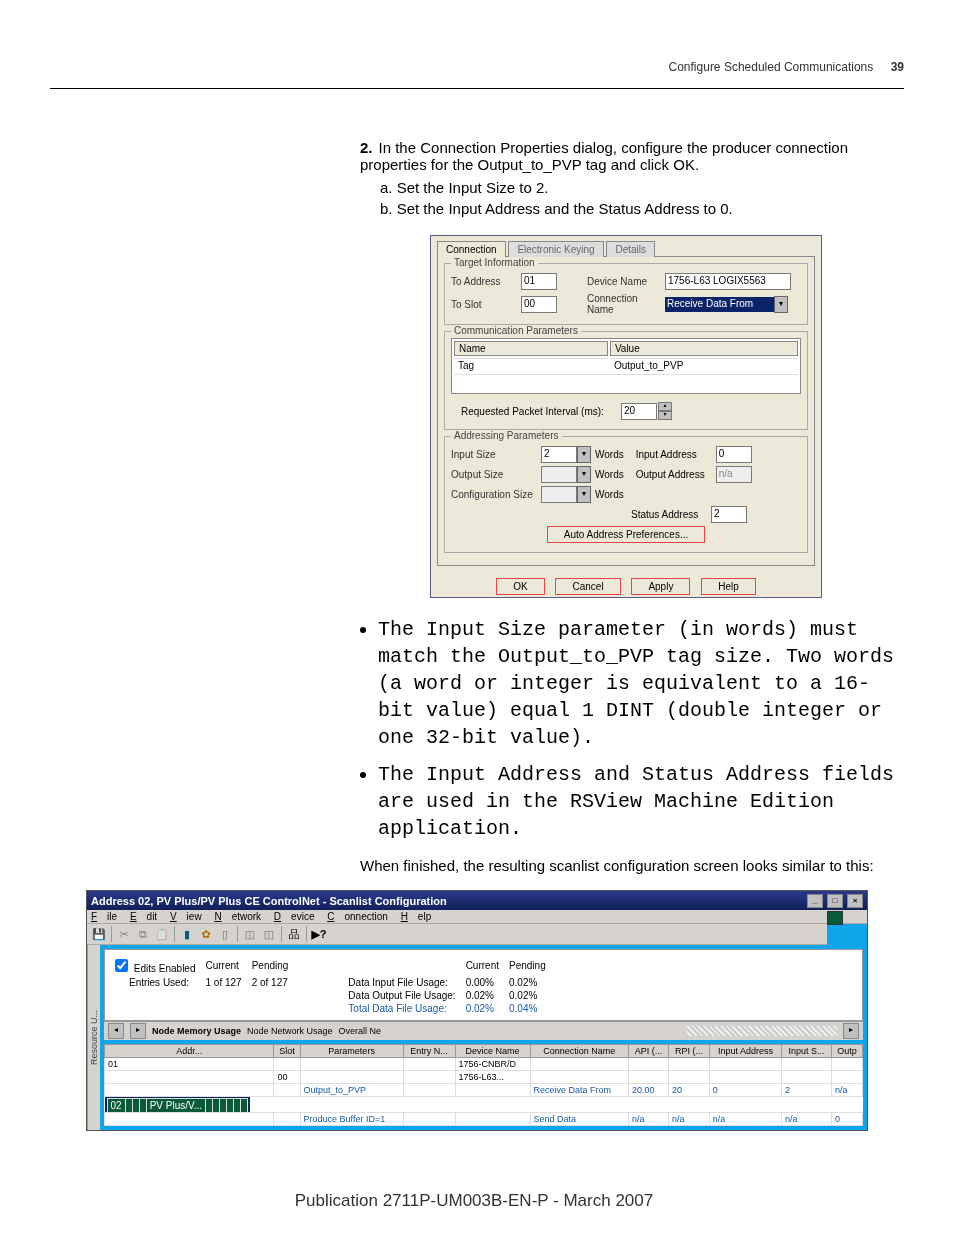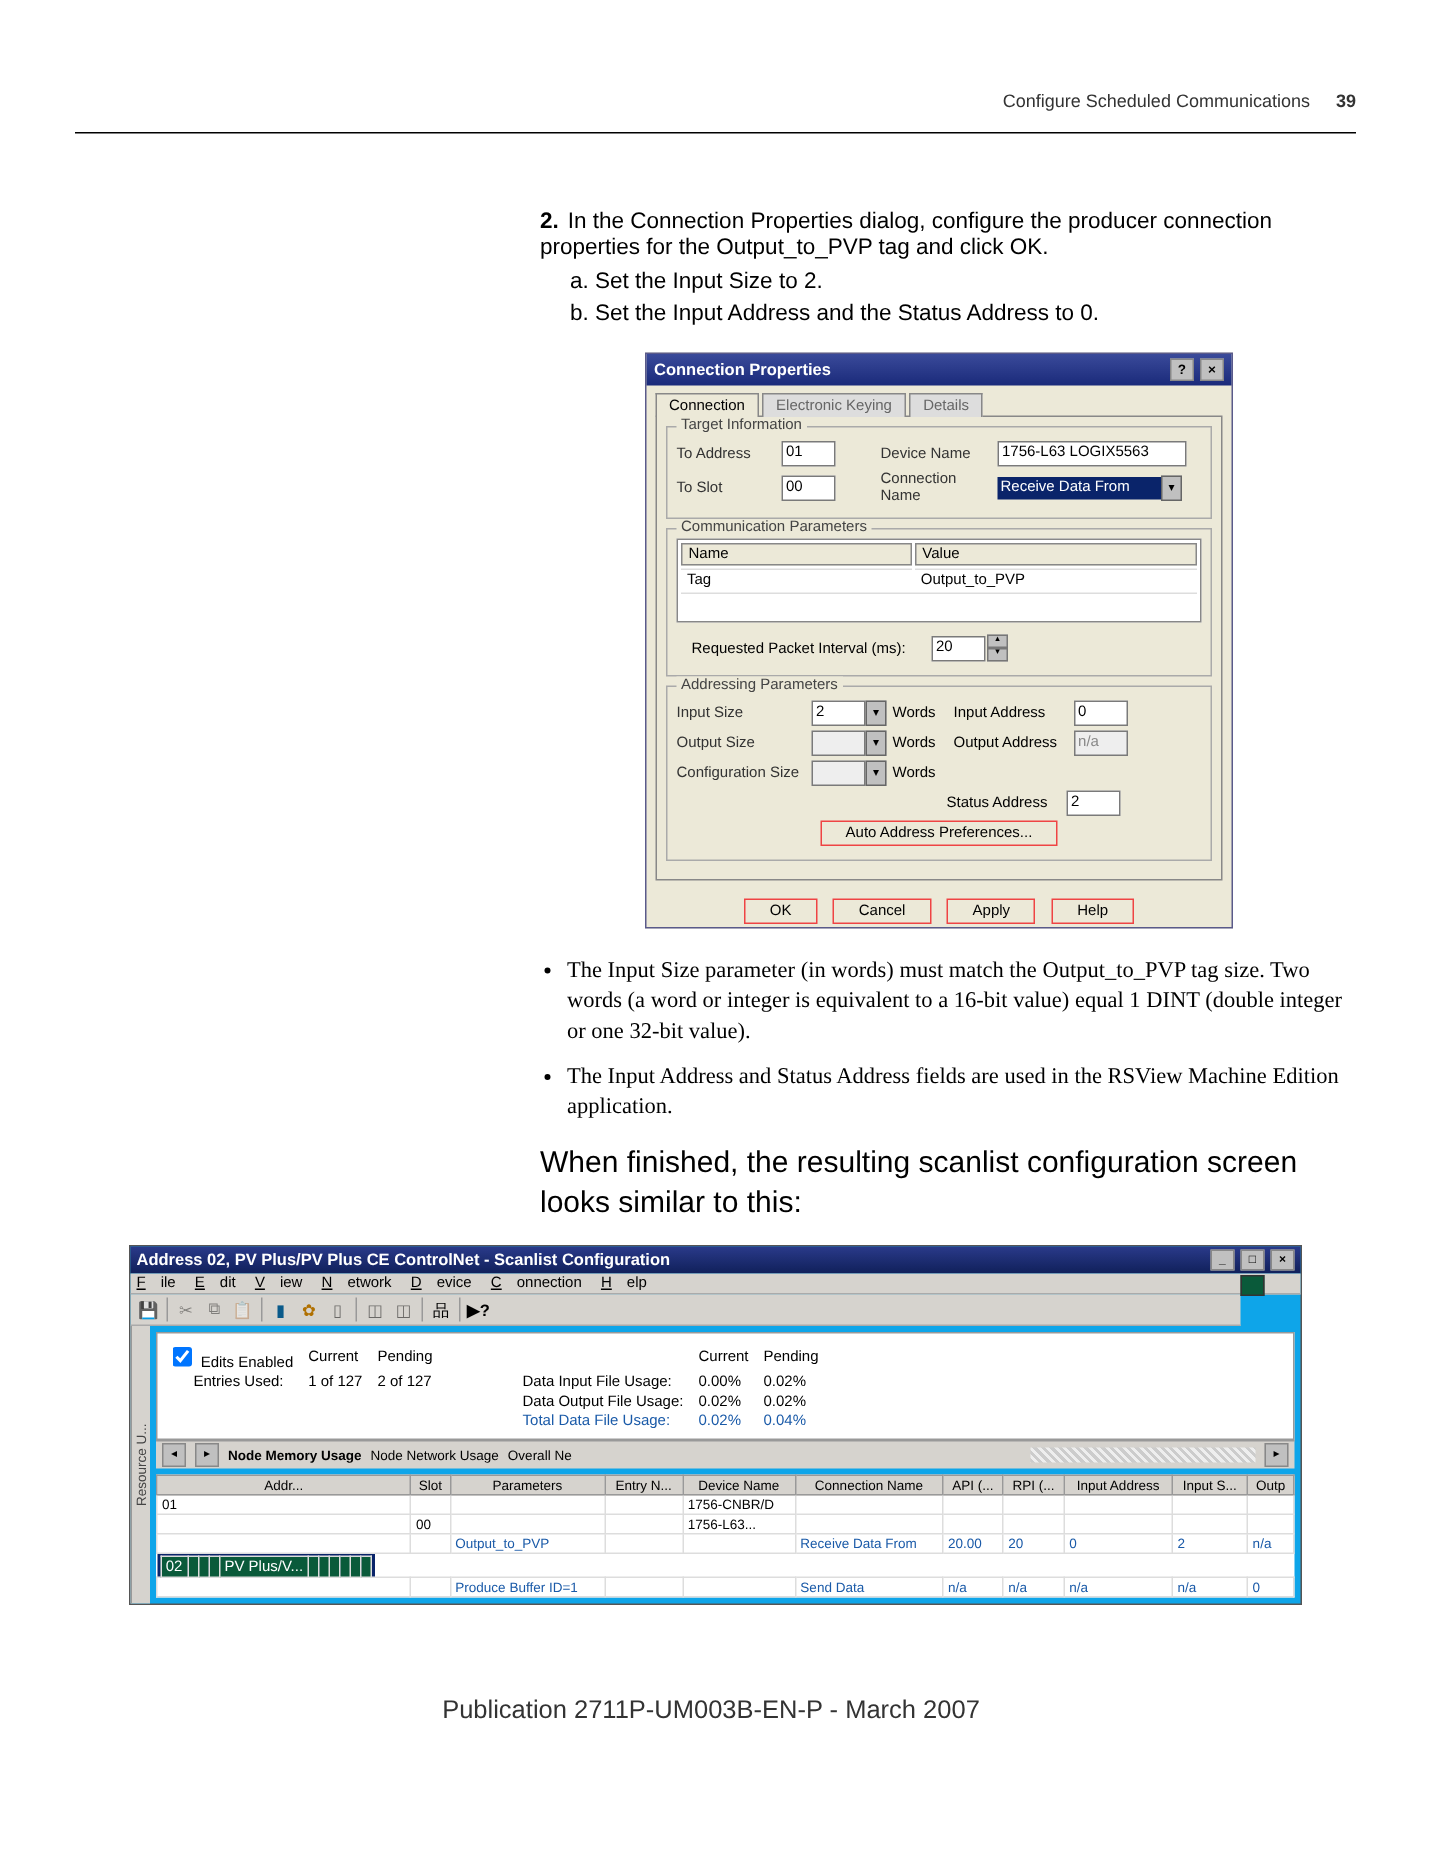--- a/index.html
+++ b/index.html
@@ -73,23 +73,23 @@
   }
   .dd { width:12px;height:15px;background:#c0c0c0;border:1px solid #666;display:inline-block;text-align:center;font-size:8px;line-height:13px; }
   .tbl { width:100%;border:1px solid #888;background:#fff;font-size:10px; }
   .tbl th { background:#ece9d8;border:1px solid #888;font-weight:normal;text-align:left;padding:1px 4px; }
   .tbl td { border-top:1px solid #ddd;padding:1px 4px; }
   .btnrow { text-align:center;padding:6px 0 2px 0; }
   .btn {
     display:inline-block;padding:2px 16px;border:1px solid #ef4444;background:#ece9d8;
     font-size:10px;margin:0 4px;
   }
-  ul.bullets { margin:14px 0 14px 0;padding-left:18px;font-family:Liberation Serif, serif;font-size:15px; }
+  ul.bullets { margin:14px 0 14px 0;padding-left:18px;font-family:Liberation Mono, monospace;font-size:20px; }
   ul.bullets li { margin-bottom:10px;line-height:1.35; }
-  .para { font-family:Arial,sans-serif;font-size:20px;line-height:1.35;margin:14px 0; }
+  .para { font-family:Arial,sans-serif;font-size:15px;line-height:1.35;margin:14px 0; }
 
   .scanlist {
     margin: 10px auto 0 auto;
     width: 780px;
     border:1px solid #555;
     font-family: Tahoma, Arial, sans-serif;
     font-size:10px;
     background:#0ea5e9;
   }
   .sc-title {
@@ -137,27 +137,20 @@
   <div class="header-line"></div>
 
   <div class="content">
     <div class="step-line">
       <span class="step-num">2.</span><span>In the Connection Properties dialog, configure the producer connection properties for the Output_to_PVP tag and click OK.</span>
     </div>
     <div class="sub-step">a. Set the Input Size to 2.</div>
     <div class="sub-step">b. Set the Input Address and the Status Address to 0.</div>
 
     <div class="dialog">
-      <div class="titlebar">
-        <span>Connection Properties</span>
-        <span class="winbtns">
-          <span>?</span>
-          <span>×</span>
-        </span>
-      </div>
       <div class="tabs">
         <span class="tab">Connection</span>
         <span class="tab inactive">Electronic Keying</span>
         <span class="tab inactive">Details</span>
       </div>
       <div class="dlg-body">
         <div class="group">
           <span class="group-title">Target Information</span>
           <div class="row">
             <span class="lbl">To Address</span>

